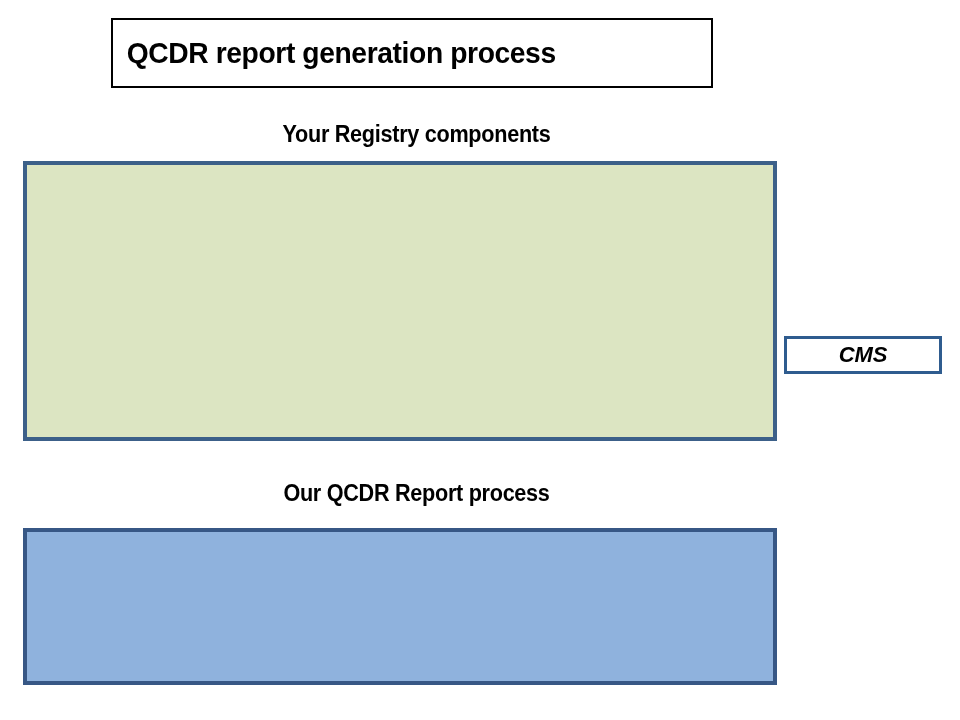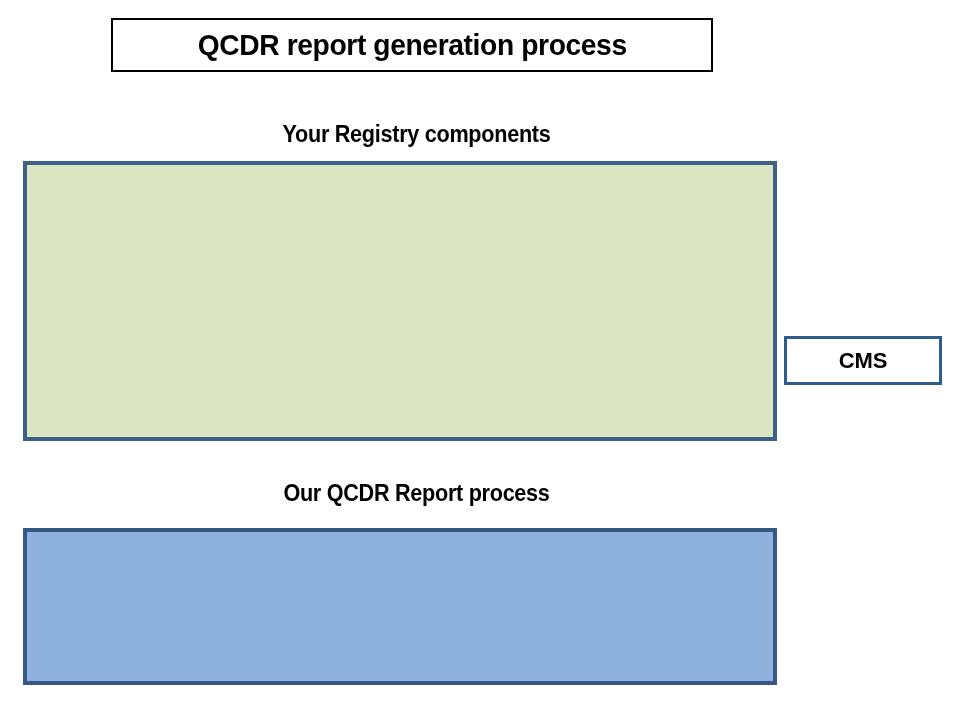--- a/index.html
+++ b/index.html
@@ -24,27 +24,27 @@
     height: 720px;
     background: #ffffff;
   }
 
   
   .title-box {
     position: absolute;
     left: 111px;
     top: 18px;
     width: 602px;
-    height: 54px;
+    height: 70px;
     background: #ffffff;
     border: 2px solid #000000;
     box-sizing: border-box;
     display: flex;
     align-items: center;
-    justify-content: center;
+    justify-content: flex-start;
   }
   .title-text {
     font-size: 30px;
     font-weight: bold;
     color: #000000;
     letter-spacing: -0.4px;
     transform: scaleX(0.94);
     transform-origin: center center;
     white-space: nowrap;
     line-height: 1;
@@ -95,27 +95,28 @@
     background: #8fb2dd;
     border: 4px solid #375785;
   }
 
   
   .cms-box {
     position: absolute;
     left: 784px;
     top: 336px;
     width: 158px;
-    height: 49px;
+    height: 38px;
     background: #ffffff;
     border: 3px solid #2f5c8f;
     box-sizing: border-box;
     display: flex;
     align-items: center;
     justify-content: center;
+    font-style: italic;
   }
   .cms-text {
     font-size: 22px;
     font-weight: bold;
     color: #000000;
     letter-spacing: -0.2px;
     white-space: nowrap;
     line-height: 1;
   }
 </style>

